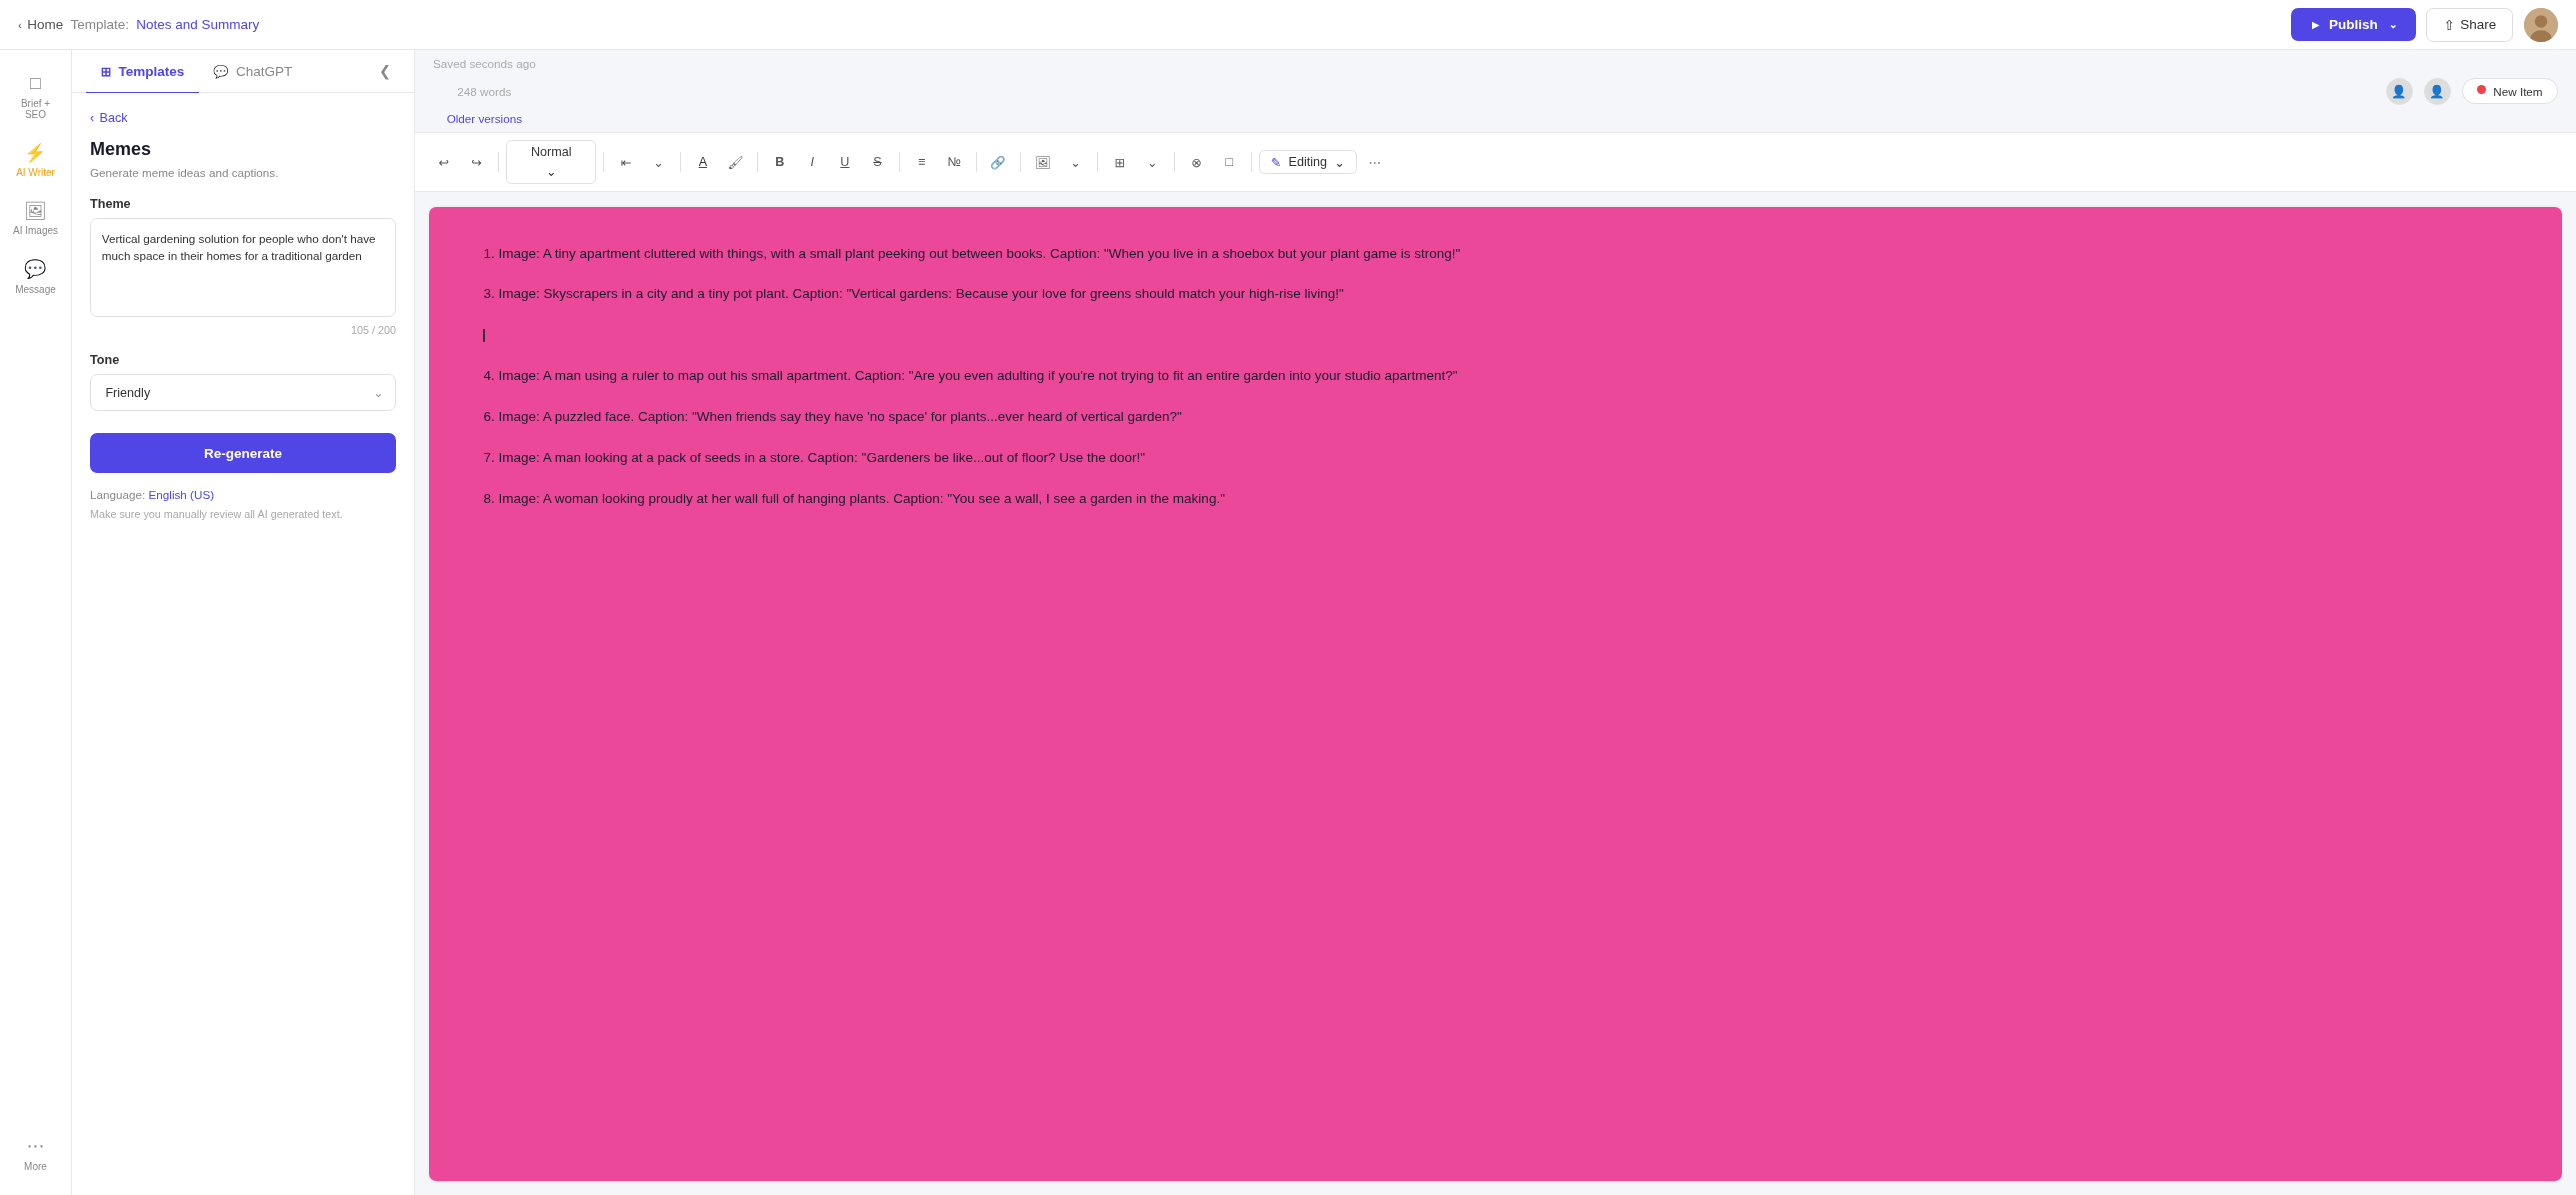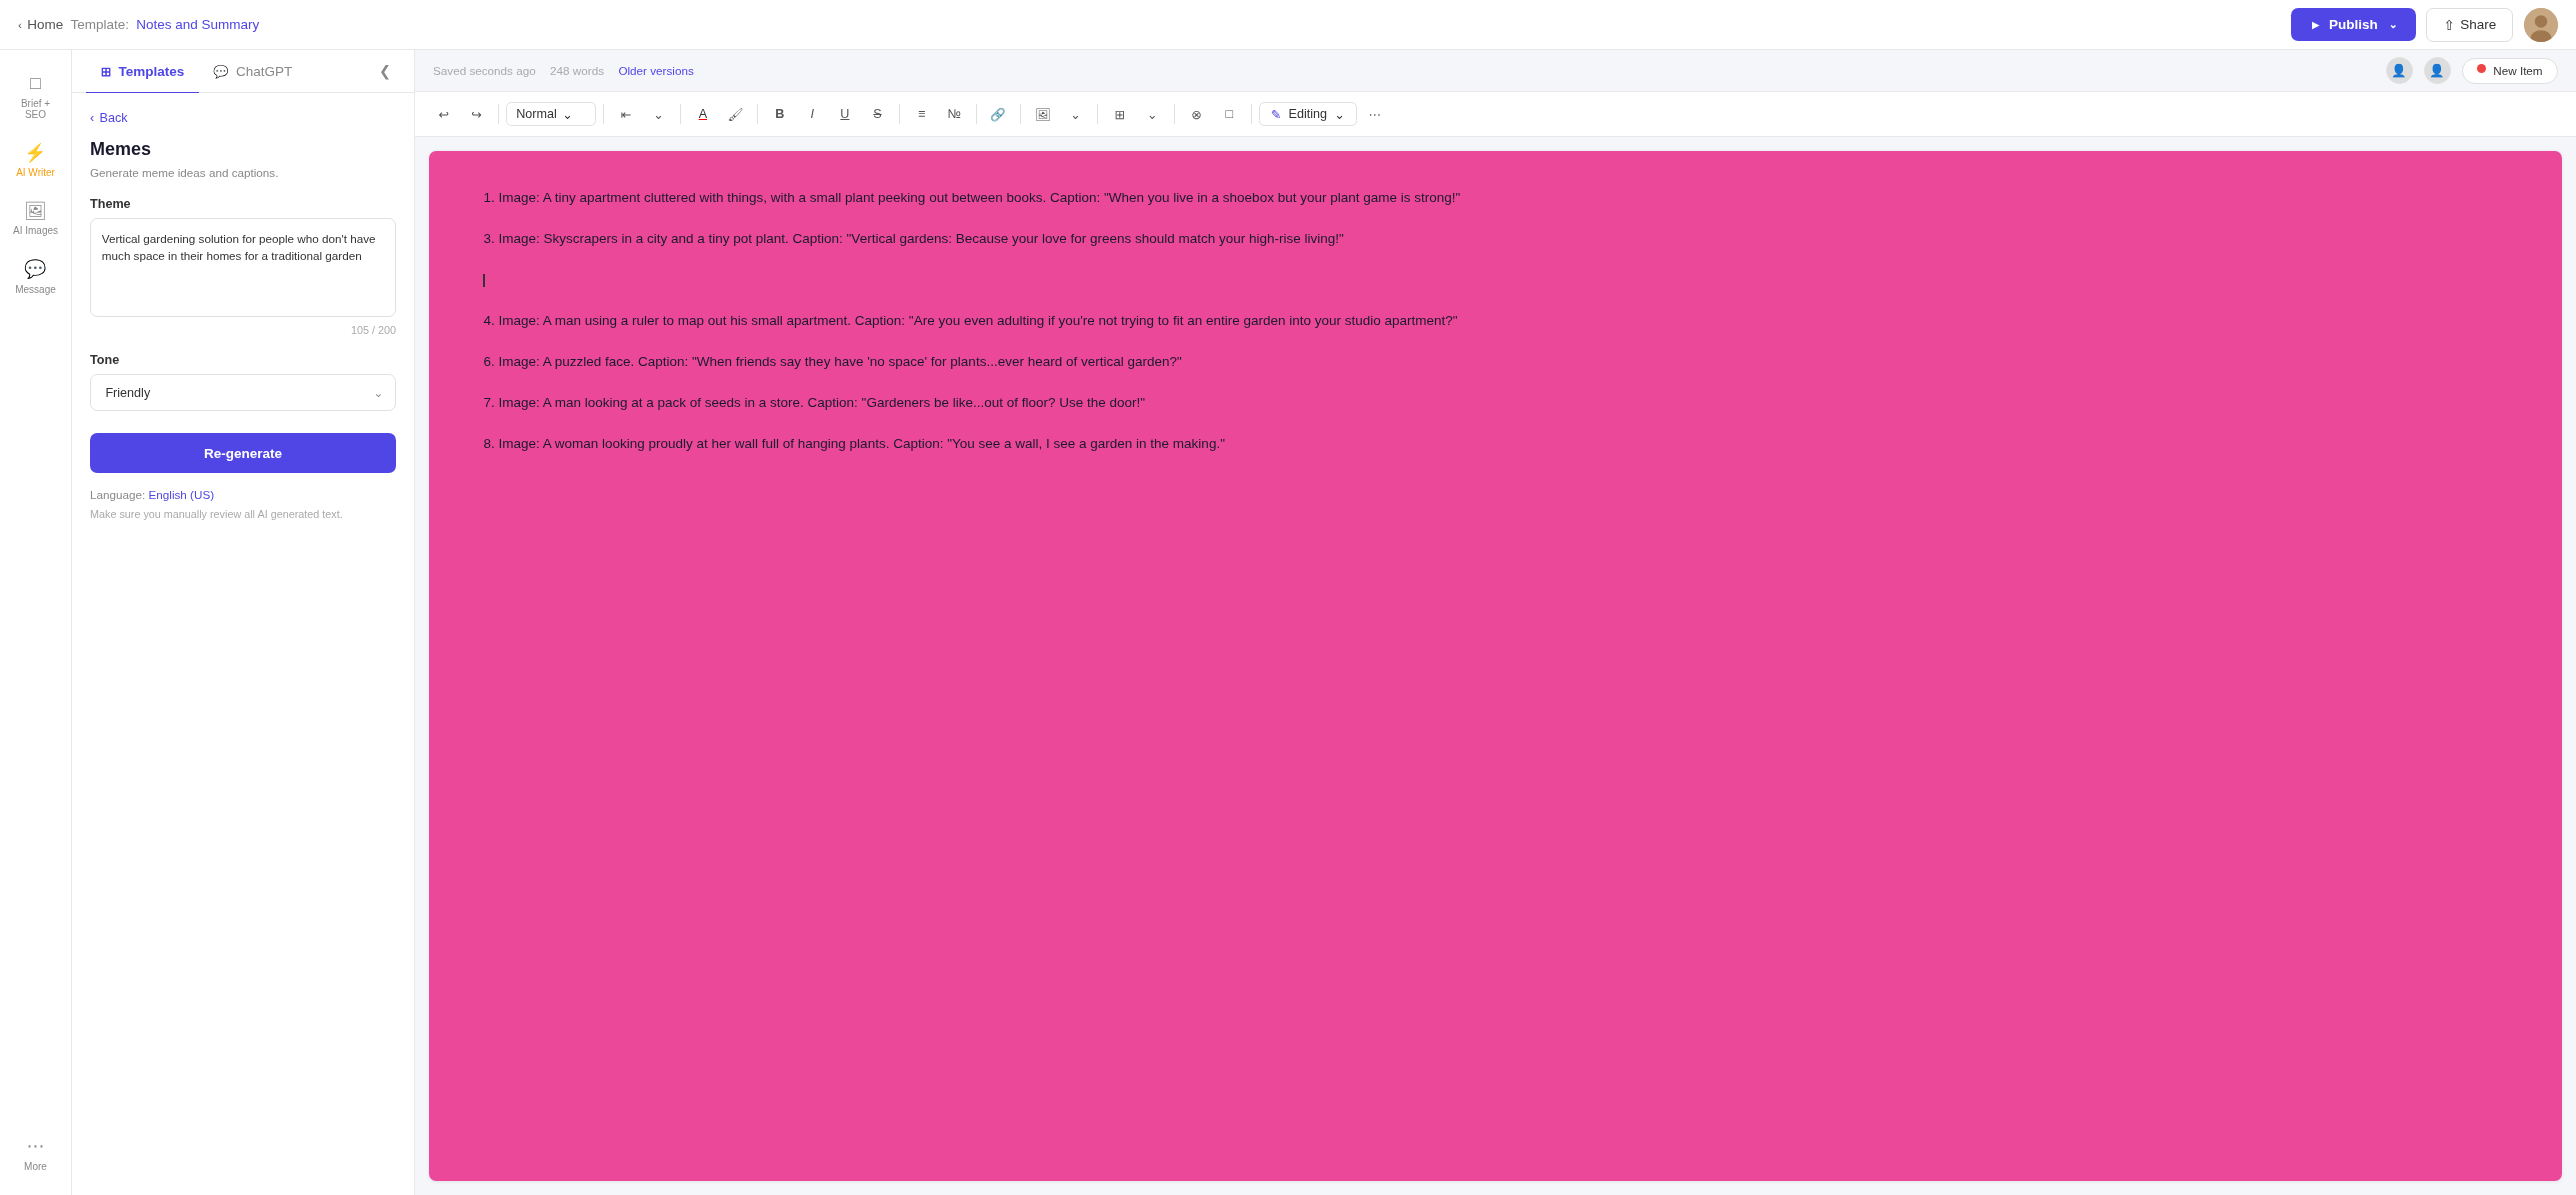--- a/index.html
+++ b/index.html
@@ -109,21 +109,21 @@
     .language-link { color: #4f46e5; font-weight: 500; }
     .disclaimer { font-size: 10.8px; color: #aaa; line-height: 1.5; }
 
     
     .editor-area { flex: 1; display: flex; flex-direction: column; overflow: hidden; background: #f5f6fa; }
 
     .editor-top-bar {
       display: flex; align-items: center; justify-content: space-between;
       padding: 7.2px 18px; background: #f5f6fa; border-bottom: 0.9px solid #e8e8e8;
     }
-    .editor-meta { display: flex; align-items: center; gap: 14.4px; font-size: 11.7px; color: #aaa; }
+    .editor-meta { display: flex; align-items: center; gap: 14.4px; font-size: 11.7px; color: #aaa; flex-direction: column; }
     .older-versions { color: #4f46e5; cursor: pointer; font-size: 11.7px; }
     .editor-top-right { display: flex; align-items: center; gap: 10.8px; }
     .avatar-small {
       width: 27px; height: 27px; border-radius: 50%; background: #ddd;
       display: flex; align-items: center; justify-content: center;
       border: 1.8px solid #e0e0e0; cursor: pointer; color: #999; font-size: 12.6px;
     }
     .new-item-btn {
       display: flex; align-items: flex-start; gap: 7.2px;
       background: #fff; border: 0.9px solid #e0e0e0; border-radius: 18px;
@@ -139,21 +139,21 @@
     }
     .toolbar-btn {
       display: flex; align-items: center; justify-content: center;
       width: 29px; height: 29px; border: none; background: none;
       border-radius: 5.4px; cursor: pointer; color: #555; font-size: 12.6px;
     }
     .toolbar-divider { width: 0.9px; height: 20px; background: #e0e0e0; margin: 0 3.6px; }
     .style-select-wrapper {
       display: flex; align-items: center; border: 0.9px solid #e0e0e0;
       border-radius: 5.4px; padding: 3.6px 9px; cursor: pointer; gap: 5.4px;
-      font-size: 12.6px; color: #333; background: #fff; min-width: 90px;
+      font-size: 12.6px; color: #333; background: #fff; min-width: 90px; flex-direction: column;
     }
     .editing-badge {
       display: flex; align-items: center; gap: 7.2px;
       border: 0.9px solid #e0e0e0; border-radius: 5.4px; padding: 3.6px 10.8px;
       font-size: 12.6px; color: #333; cursor: pointer; background: #fff;
     }
     .pencil-icon { color: #4f46e5; font-size: 12.6px; }
 
     
     .editor-content {

